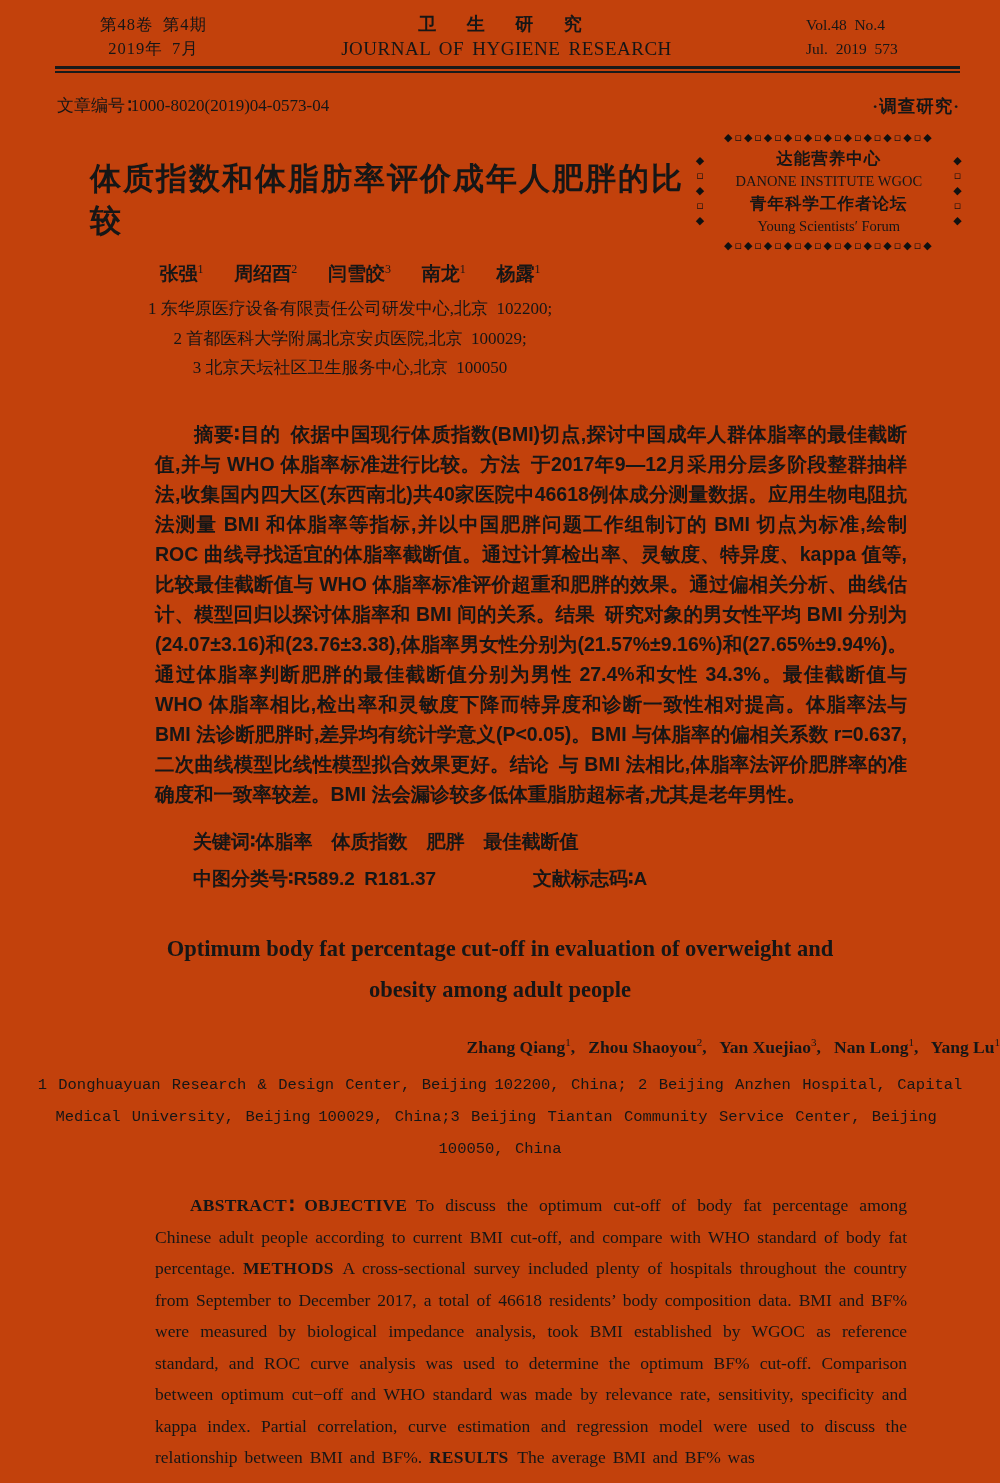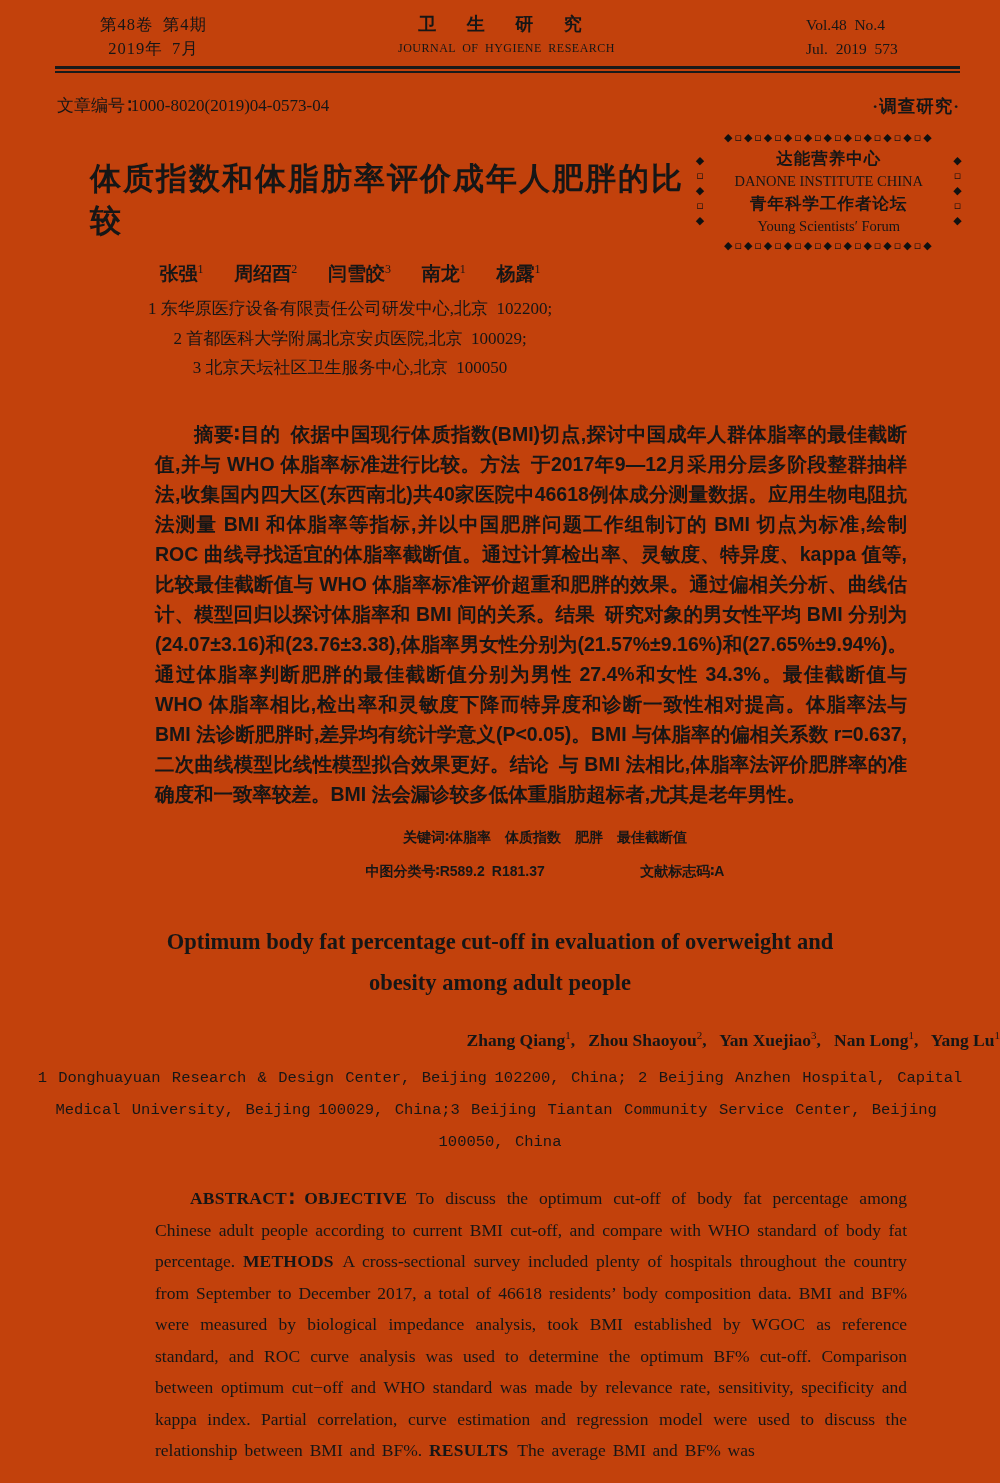--- a/index.html
+++ b/index.html
@@ -16,21 +16,21 @@
   .heiti { font-family: "Liberation Sans", "DejaVu Sans", sans-serif; font-weight: bold; }
 
   
   .jheader {
     display: flex; justify-content: space-between; align-items: flex-start;
     padding: 13px 52px 0 100px;
   }
   .jh-left { font-size: 16.5px; line-height: 24px; text-align: center; letter-spacing: 1px; }
   .jh-center { text-align: center; }
   .jh-cn { font-size: 18px; font-weight: bold; letter-spacing: 13px; line-height: 23px; }
-  .jh-en { font-size: 12px; letter-spacing: 0.5px; line-height: 25px; word-spacing: 3px; }
+  .jh-en { font-size: 19px; letter-spacing: 0.5px; line-height: 25px; word-spacing: 3px; }
   .jh-right { font-size: 15.5px; line-height: 24px; width: 142px; }
 
   .double-rule {
     margin: 5px 40px 0 55px;
     height: 7px;
     border-top: 3px solid #1a1a1a;
     border-bottom: 2px solid #1a1a1a;
   }
 
   
@@ -79,21 +79,21 @@
   .authors-cn .author-cn { margin: 0 13px; font-weight: bold; font-family: "Liberation Sans", "DejaVu Sans", sans-serif; }
   .authors-cn sup { font-size: 12px; font-weight: normal; font-family: "Liberation Serif", serif; }
   .affils-cn { width: 700px; text-align: center; margin-top: 7px; font-size: 17px; line-height: 29.5px; }
 
   
   .abstract-cn {
     width: 752px; margin: 36px 0 0 155px;
     font-size: 19.5px; line-height: 30px;
     text-align: justify; text-indent: 2em;
   }
-  .kw-block { width: 752px; margin-left: 155px; font-size: 14px; text-align: center; }
+  .kw-block { width: 752px; margin-left: 155px; font-size: 19px; }
   .keywords-cn { margin-top: 20px; text-indent: 2em; }
   .clc-line { margin-top: 7px; text-indent: 2em; line-height: 34px; }
   .doc-code { margin-left: 92px; }
 
   
   .title-en { text-align: center; margin: 32px 60px 0 60px; font-size: 22.5px; line-height: 41px; font-weight: bold; }
   .authors-en { text-align: right; margin-top: 27px; font-size: 17.5px; font-weight: bold; }
   .authors-en sup { font-size: 11px; font-weight: normal; }
   .authors-en .author-en:not(:last-child)::after { content: ",\2002"; }
   .affils-en { text-align: center; margin: 11px 35px 0 35px; font-size: 15.5px; line-height: 32px; word-spacing: 2px; font-family: Liberation Mono, monospace; }
@@ -134,21 +134,21 @@
   <div class="meta-row">
     <div>文章编号∶1000-8020(2019)04-0573-04</div>
     <div class="column-badge">·调查研究·</div>
   </div>
 
   <div class="title-row">
     <h1 class="title-cn heiti">体质指数和体脂肪率评价成年人肥胖的比较</h1>
     <div class="sponsor-box">
       <div class="sponsor-sides"></div>
       <div class="sponsor-cn heiti">达能营养中心</div>
-      <div class="sponsor-en">DANONE INSTITUTE CHINA</div>
+      <div class="sponsor-en">DANONE INSTITUTE WGOC</div>
       <div class="sponsor-cn heiti">青年科学工作者论坛</div>
       <div class="sponsor-en">Young Scientists′ Forum</div>
     </div>
   </div>
 
   <div class="authors-cn">
     
   
       <span class="author-cn"><span>张强</span><sup>1</sup></span>
     

